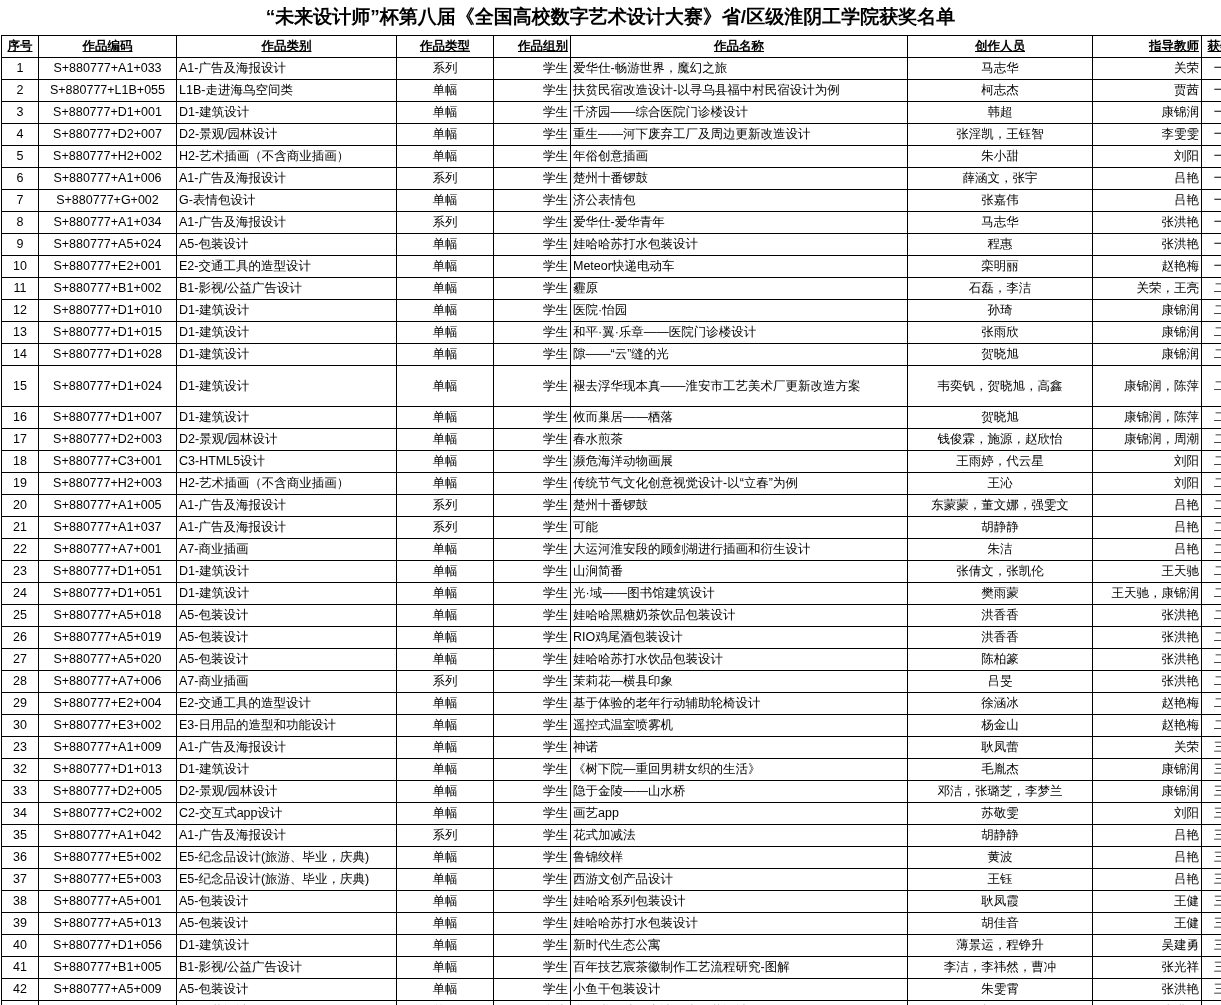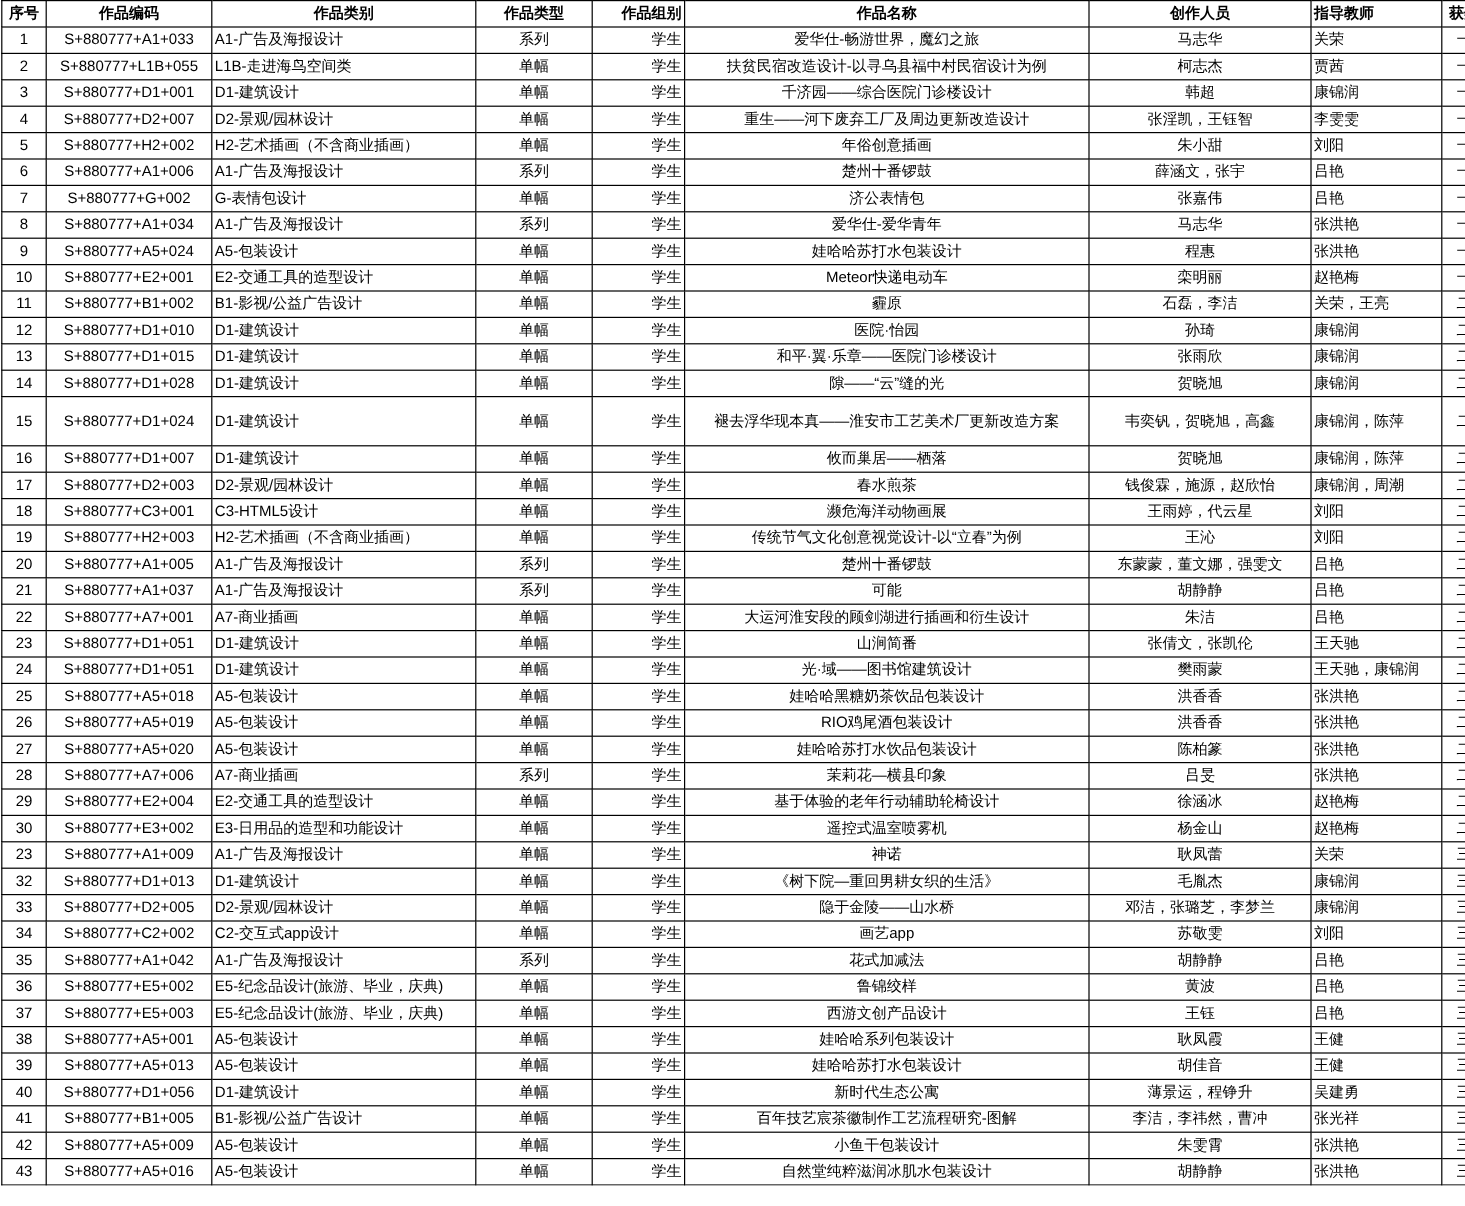--- a/index.html
+++ b/index.html
@@ -39,43 +39,45 @@
     padding: 1px 2px;
     line-height: 1.15;
     overflow: hidden;
     white-space: nowrap;
   }
   thead th {
     text-align: center;
     font-weight: bold;
     height: 19px;
     font-size: 13px;
+    text-decoration: underline;
   }
   tbody td {
     height: 19px;
   }
   .c-num      { width: 32px;  text-align: center; }
   .c-code     { width: 133px; text-align: center; }
   .c-cat      { width: 215px; text-align: left; padding-left: 3px; }
   .c-type     { width: 92px;  text-align: center; }
   .c-group    { width: 72px;  text-align: right; }
-  .c-name     { width: 332px; text-align: center; padding-left: 4px; }
+  .c-name     { width: 332px; text-align: left; padding-left: 4px; }
   .c-author   { width: 180px; text-align: center; }
-  .c-teacher  { width: 104px; text-align: left; }
+  .c-teacher  { width: 104px; text-align: right; }
   .c-level    { width: 57px;  text-align: center; }
 
   td.wrap { white-space: normal; }
   tr.tall td { height: 38px; }
   tr.tall td.c-name { line-height: 1.3; }
 </style>
 </head>
 <body>
 
 <div class="page">
 
+  <div class="doc-title">“未来设计师”杯第八届《全国高校数字艺术设计大赛》省/区级淮阴工学院获奖名单</div>
 
   <table class="award-table">
     <thead>
       <tr>
         <th class="c-num">序号</th>
         <th class="c-code">作品编码</th>
         <th class="c-cat" style="text-align:center">作品类别</th>
         <th class="c-type">作品类型</th>
         <th class="c-group">作品组别</th>
         <th class="c-name" style="text-align:center">作品名称</th>

